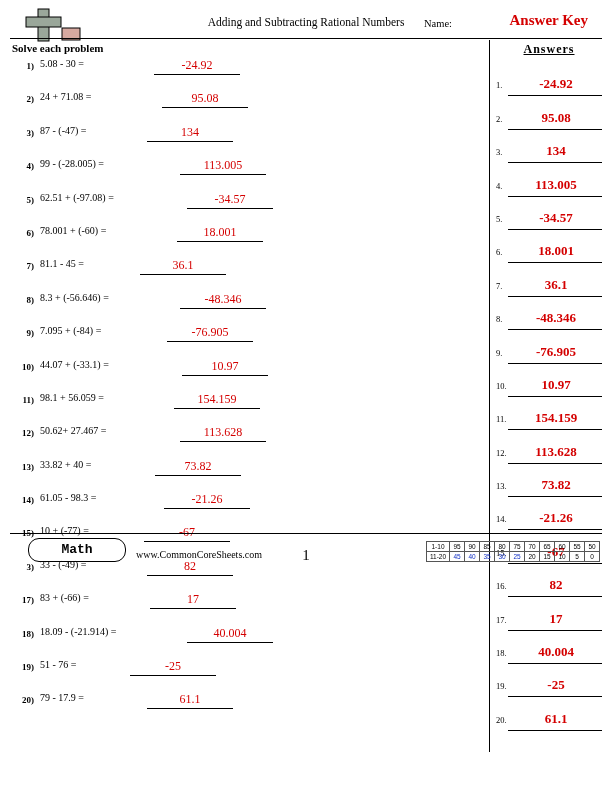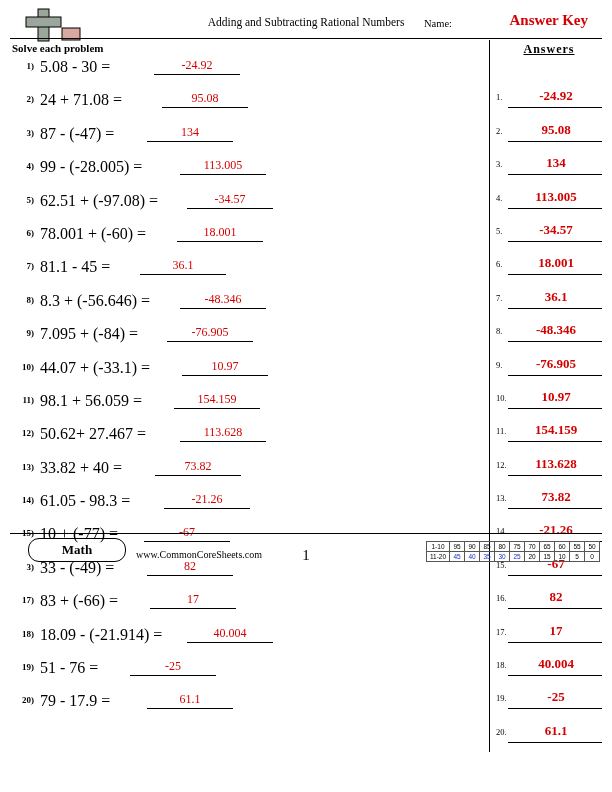--- a/index.html
+++ b/index.html
@@ -98,21 +98,21 @@
     width: 22px;
     text-align: right;
     font-size: 9px;
     font-weight: bold;
     font-family: "Liberation Serif", serif;
   }
   .p-text {
     position: absolute;
     left: 28px;
     top: 0px;
-    font-size: 16px;
+    font-size: 10px;
     font-family: "Liberation Serif", serif;
     white-space: nowrap;
     text-align: center;
   }
   .p-ansbox {
     position: absolute;
     top: 0px;
     width: 86px;
     border-bottom: 1px solid #000;
     text-align: center;
@@ -139,21 +139,21 @@
     top: 42px;
     width: 106px;
   }
   .answers-title {
     text-align: center;
     font-size: 12px;
     font-weight: bold;
     letter-spacing: 1px;
     font-family: "Liberation Serif", serif;
     text-decoration: underline;
-    margin-bottom: 18px;
+    margin-bottom: 6px;
   }
   .ans-row {
     position: relative;
     height: 33.4px;
   }
   .ans-num {
     position: absolute;
     left: 0px;
     bottom: 6px;
     font-size: 8.5px;
@@ -191,21 +191,21 @@
     left: 28px;
     bottom: 10px;
     width: 96px;
     height: 22px;
     border: 1.6px solid #000;
     border-radius: 11px;
     text-align: center;
     line-height: 22px;
     font-size: 13px;
     font-weight: bold;
-    font-family: Liberation Serif, serif;
+    font-family: Liberation Mono, monospace;
   }
   .site-url {
     position: absolute;
     left: 136px;
     bottom: 12px;
     font-size: 10px;
     font-family: "Liberation Serif", serif;
   }
   .page-number {
     position: absolute;

